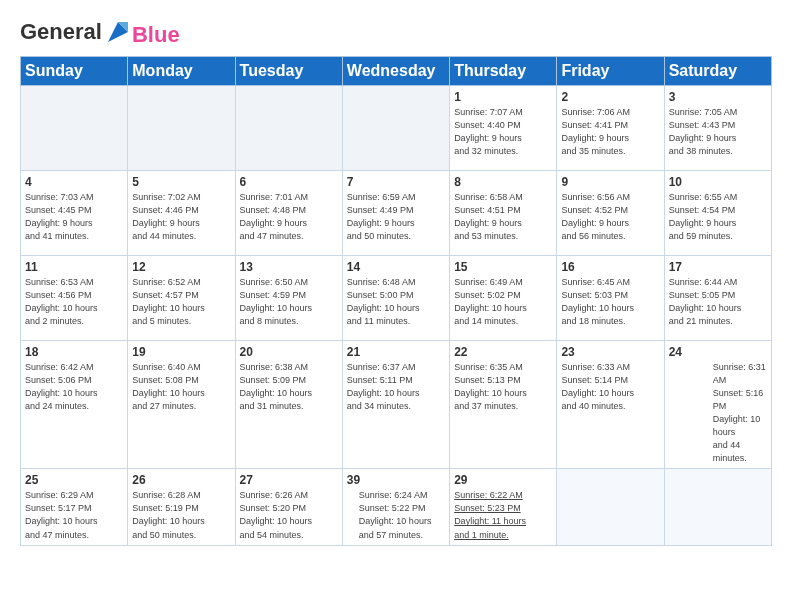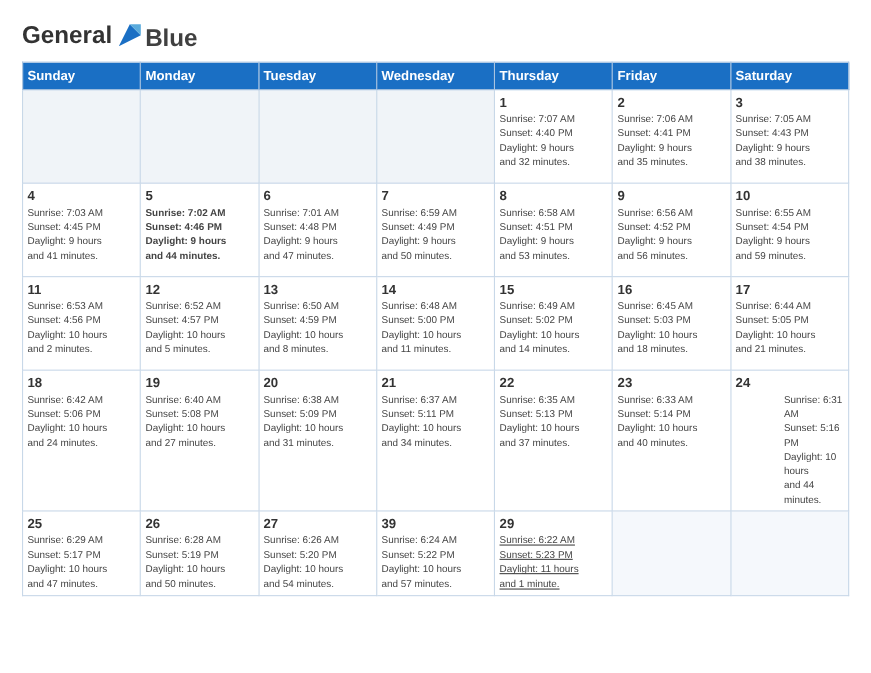--- a/index.html
+++ b/index.html
@@ -50,21 +50,21 @@
       color: #555;
     }
     table {
       width: 100%;
       border-collapse: collapse;
       table-layout: fixed;
     }
     th {
       background-color: #1a6fc4;
       color: #fff;
-      font-size: 12px;
+      font-size: 16px;
       font-weight: bold;
       padding: 5px 4px;
       text-align: left;
       border: 1px solid #aac4e0;
     }
     td {
       border: 1px solid #c8d8e8;
       vertical-align: top;
       padding: 4px 4px 3px 4px;
       font-size: 9.5px;
@@ -100,21 +100,21 @@
   <div class="header-area">
     <div class="logo">
       <div style="display:flex;flex-direction:row;align-items:flex-end">
         <div style="display:flex;align-items:center">
           <span class="logo-text">General</span>
           <svg class="logo-icon" viewBox="0 0 28 28" xmlns="http://www.w3.org/2000/svg">
             <polygon points="4,24 14,4 24,14" fill="#1a6fc4"></polygon>
             <polygon points="14,4 24,14 24,4" fill="#5aabdc"></polygon>
           </svg>
         </div>
-        <span class="logo-text" style="color:#404040;margin-top:-4px">Blue</span>
+        <span class="logo-text" style="color:#ec4899;margin-top:-4px">Blue</span>
       </div>
     </div>
     <div class="title-area">
       <div class="month-title"></div>
       <div class="location"></div>
     </div>
   </div>
 
   <table>
     <thead>
@@ -159,21 +159,21 @@
         <tr>
           <td>
             <div class="day-number">4</div>
             <div class="day-info" style="white-space: pre-line;">Sunrise: 7:03 AM
 Sunset: 4:45 PM
 Daylight: 9 hours
 and 41 minutes.</div>
           </td>
           <td>
             <div class="day-number">5</div>
-            <div class="day-info" style="white-space: pre-line; font-weight: bold;">Sunrise: 7:02 AM
+            <div class="day-info" style="white-space: pre-line;">Sunrise: 7:02 AM
 Sunset: 4:46 PM
 Daylight: 9 hours
 and 44 minutes.</div>
           </td>
           <td>
             <div class="day-number">6</div>
             <div class="day-info" style="white-space: pre-line;">Sunrise: 7:01 AM
 Sunset: 4:48 PM
 Daylight: 9 hours
 and 47 minutes.</div>
@@ -326,21 +326,21 @@
           </td>
           <td>
             <div class="day-number">27</div>
             <div class="day-info" style="white-space: pre-line;">Sunrise: 6:26 AM
 Sunset: 5:20 PM
 Daylight: 10 hours
 and 54 minutes.</div>
           </td>
           <td>
             <div class="day-number">39</div>
-            <div class="day-info" style="white-space: pre-line;">Sunrise: 6:24 AM
+            <div class="day-info" style="white-space: pre-line; margin-left: 12px;">Sunrise: 6:24 AM
 Sunset: 5:22 PM
 Daylight: 10 hours
 and 57 minutes.</div>
           </td>
           <td>
             <div class="day-number">29</div>
             <div class="day-info" style="white-space: pre-line; text-decoration: underline;">Sunrise: 6:22 AM
 Sunset: 5:23 PM
 Daylight: 11 hours
 and 1 minute.</div>

